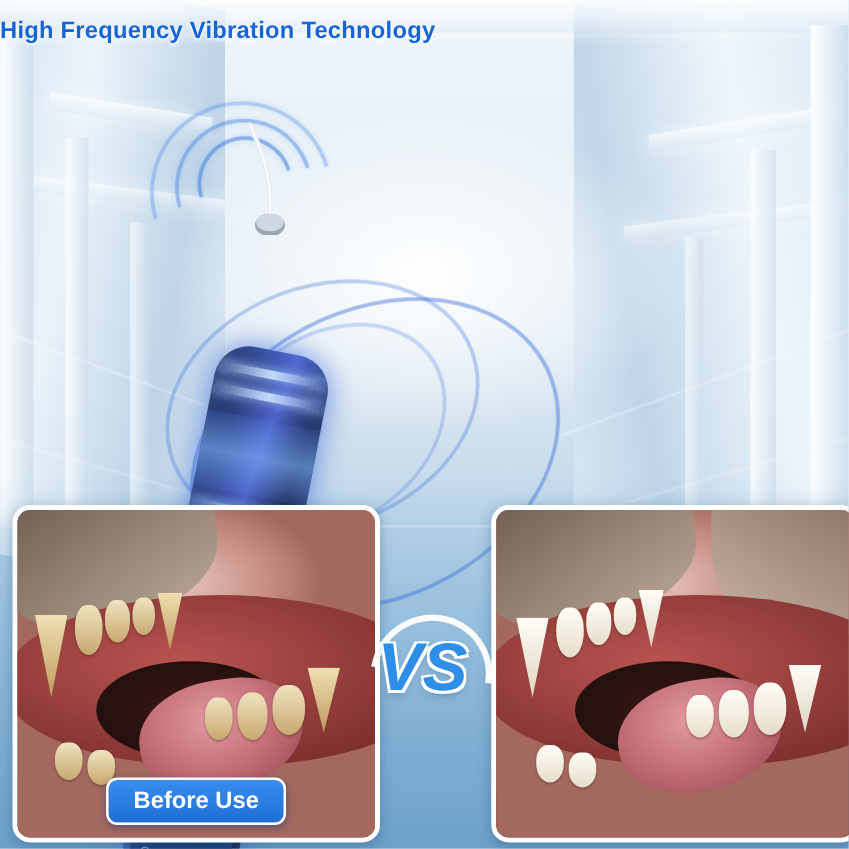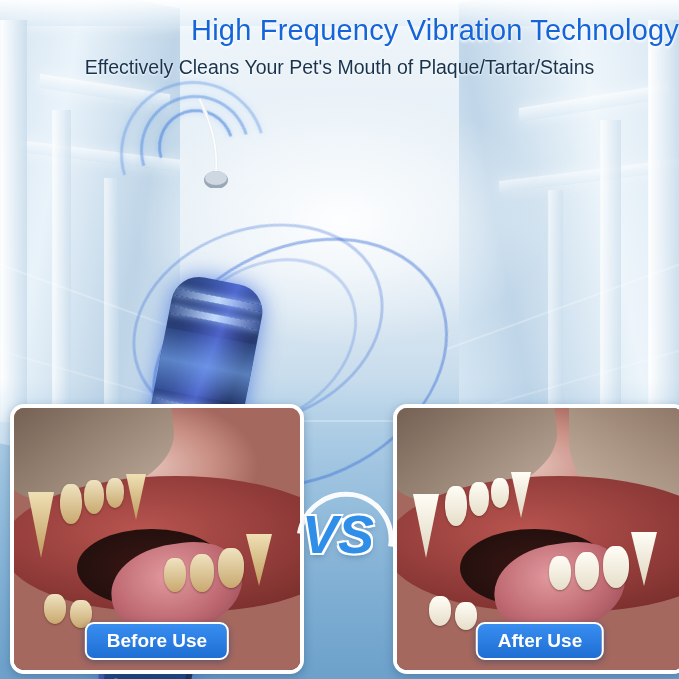--- a/index.html
+++ b/index.html
@@ -50,22 +50,22 @@
     filter:blur(.4px);
   }
   .horizonGlow{
     position:absolute;left:50%;top:220px;transform:translate(-50%,-50%);
     width:420px;height:260px;border-radius:50%;
     background:radial-gradient(ellipse at center,rgba(255,255,255,.95),rgba(255,255,255,0) 70%);
   }
 
   
   .headline{
-    position:absolute;top:14px;left:0;right:0;text-align:right;
-    font-size:29px;font-weight:normal;color:#1565d8;
+    position:absolute;top:14px;left:0;right:0;text-align:left;
+    font-size:19px;font-weight:bold;color:#1565d8;
     letter-spacing:.2px;
     text-shadow:0 2px 3px rgba(255,255,255,.95), 0 0 2px rgba(255,255,255,.9);
     white-space:nowrap;
   }
   .subhead{
     position:absolute;top:56px;left:0;right:0;text-align:center;
     font-size:19.5px;color:#19334d;
     text-shadow:0 1px 2px rgba(255,255,255,.95);
     white-space:nowrap;
   }
@@ -277,21 +277,20 @@
       <div class="ring" style="top:230px;opacity:.8;"></div>
       <div class="ring" style="top:248px;opacity:.8;"></div>
       <div class="pcb">
         <span class="pcbtext" style="left:44px;top:22px;">Sof</span>
         <span class="pcbtext" style="left:8px;top:78px;">Co</span>
       </div>
     </div>
   </div>
 
   <div class="headline">High Frequency Vibration Technology</div>
-  <div class="subhead">Effectively Cleans Your Pet's Mouth of Plaque/Tartar/Stains</div>
 
 
   <div class="card left">
     <div class="mouth">
       <div class="nosefur"></div>
       <div class="gum"></div>
       <div class="dark"></div>
       <div class="tongue"></div>
 
       <div class="fang stain" style="left:14px;top:84px;width:26px;height:66px;"></div>
@@ -322,19 +321,18 @@
       <div class="tooth" style="left:72px;top:74px;width:20px;height:34px;"></div>
       <div class="tooth" style="left:94px;top:70px;width:18px;height:30px;"></div>
       <div class="fang" style="left:114px;top:64px;width:20px;height:46px;"></div>
       <div class="tooth" style="left:152px;top:148px;width:22px;height:34px;"></div>
       <div class="tooth" style="left:178px;top:144px;width:24px;height:38px;"></div>
       <div class="tooth" style="left:206px;top:138px;width:26px;height:42px;"></div>
       <div class="fang" style="left:234px;top:124px;width:26px;height:54px;"></div>
       <div class="tooth" style="left:32px;top:188px;width:22px;height:30px;"></div>
       <div class="tooth" style="left:58px;top:194px;width:22px;height:28px;"></div>
     </div>
-    <div class="badge">After Use</div>
   </div>
 
   <div class="vsArc"></div>
   <div class="vs">VS</div>
 
 </div>
 
 </body></html>

